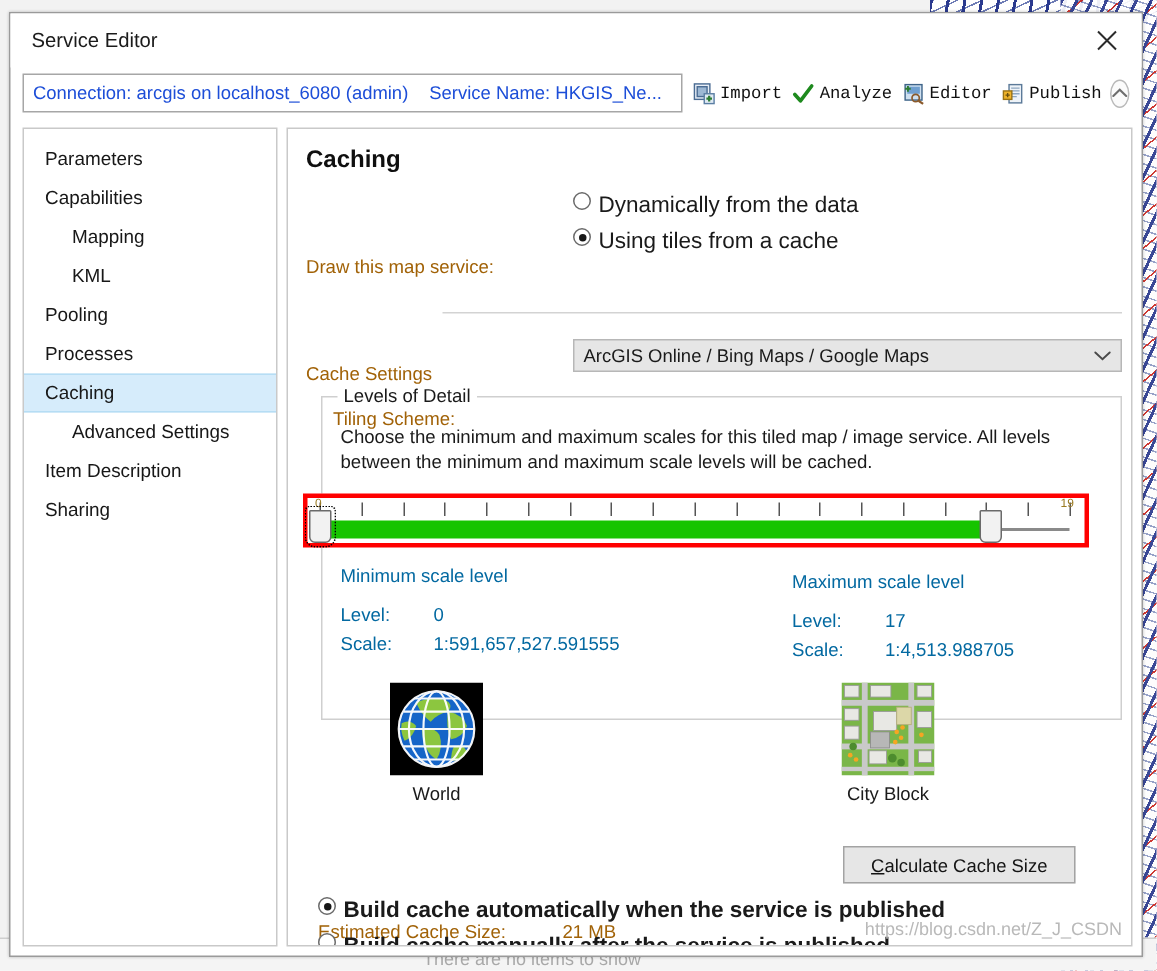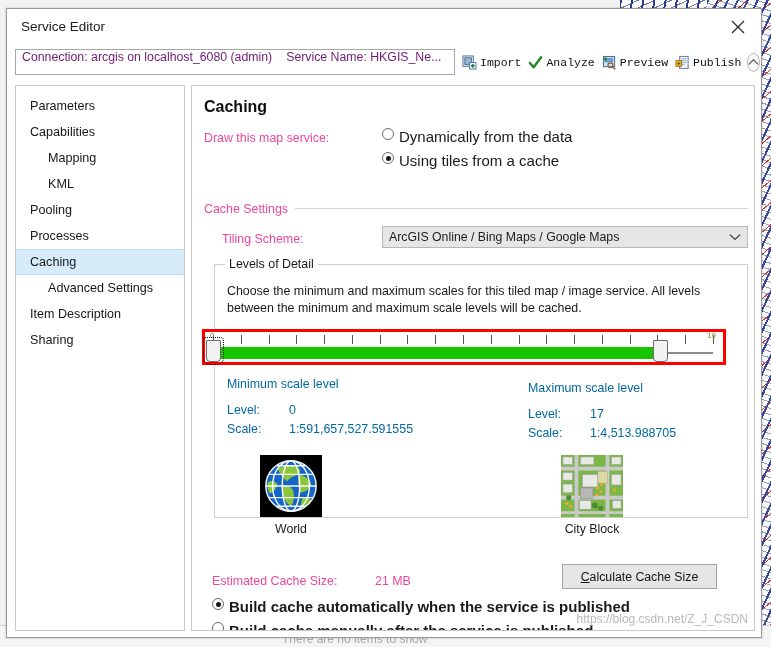--- a/index.html
+++ b/index.html
@@ -90,24 +90,24 @@
     margin: 0 8px;
     display: flex;
     align-items: center;
   }
   .conn-box {
     height: 26px;
     flex: 0 0 440px;
     border: 1px solid #a6a6a6;
     background: #ffffff;
     display: flex;
-    align-items: flex-start;
+    align-items: center;
     padding: 0 6px;
     font-size: 12.3px;
-    color: #701a75;
+    color: #1d4ed8;
     overflow: hidden;
     white-space: nowrap;
   }
   .conn-box .seg { margin-right: 14px; }
   .tool-btn {
     display: flex;
     align-items: center;
     gap: 3px;
     margin-left: 7px;
     font-family: "Liberation Mono", monospace;
@@ -166,21 +166,21 @@
   }
 
   .pg-title {
     position: absolute;
     left: 12px; top: 12px;
     font-size: 16px;
     font-weight: bold;
     color: #0f0f0f;
   }
 
-  .lbl { font-size: 12.4px; color: #ec4899; }
+  .lbl { font-size: 12.4px; color: #a16207; margin-top: 40px; }
 
   .row-draw { position: absolute; left: 12px; top: 45px; }
   .opt-col { position: absolute; left: 190px; top: 42px; }
 
   .radio {
     display: flex;
     align-items: flex-start;
     gap: 5px;
     height: 20px;
     margin-bottom: 4px;
@@ -226,21 +226,21 @@
     font-size: 12.3px;
     color: #1a1a1a;
     cursor: pointer;
   }
   .tiling-sel .caret { margin-left: auto; }
 
   
   .lod {
     position: absolute;
     left: 22px; top: 178px;
-    width: 534px; height: 254px;
+    width: 534px; height: 216px;
     border: 1px solid #cfcfcf;
   }
   .lod-legend {
     position: absolute;
     left: 10px; top: -8px;
     background: #fff;
     padding: 0 4px;
     font-size: 12.4px;
     color: #1a1a1a;
   }
@@ -386,21 +386,21 @@
     </div>
 
     <div class="tool-btn">
       <svg class="tool-ico" viewBox="0 0 16 16">
         <rect x="1.5" y="1.5" width="12" height="11" fill="#cfe0f0" stroke="#3e6489"></rect>
         <rect x="3" y="3" width="9" height="5" fill="#6f9fd0"></rect>
         <path d="M3.5 2.5v4 M1.5 4.5h4" stroke="#2e7d32" stroke-width="1.4"></path>
         <circle cx="9" cy="11" r="2.6" fill="none" stroke="#8b5a2b" stroke-width="1.2"></circle>
         <path d="M11 13 L14.3 15.2" stroke="#8b5a2b" stroke-width="1.6"></path>
       </svg>
-      <span>Preview</span>
+      <span>Editor</span>
     </div>
 
     <div class="tool-btn">
       <svg class="tool-ico" viewBox="0 0 16 16">
         <rect x="5" y="1.5" width="9" height="13" fill="#eef3f8" stroke="#5c7a99"></rect>
         <path d="M6.5 4h6 M6.5 6h6 M6.5 8h6 M6.5 10h4" stroke="#8da7c0" stroke-width=".9"></path>
         <rect x="1" y="6" width="6" height="6" fill="#f0b429" stroke="#9a7214"></rect>
         <path d="M2.5 9h3 M4 7.5v3" stroke="#6b4e0b" stroke-width="1"></path>
       </svg>
       <span>Publish</span>

